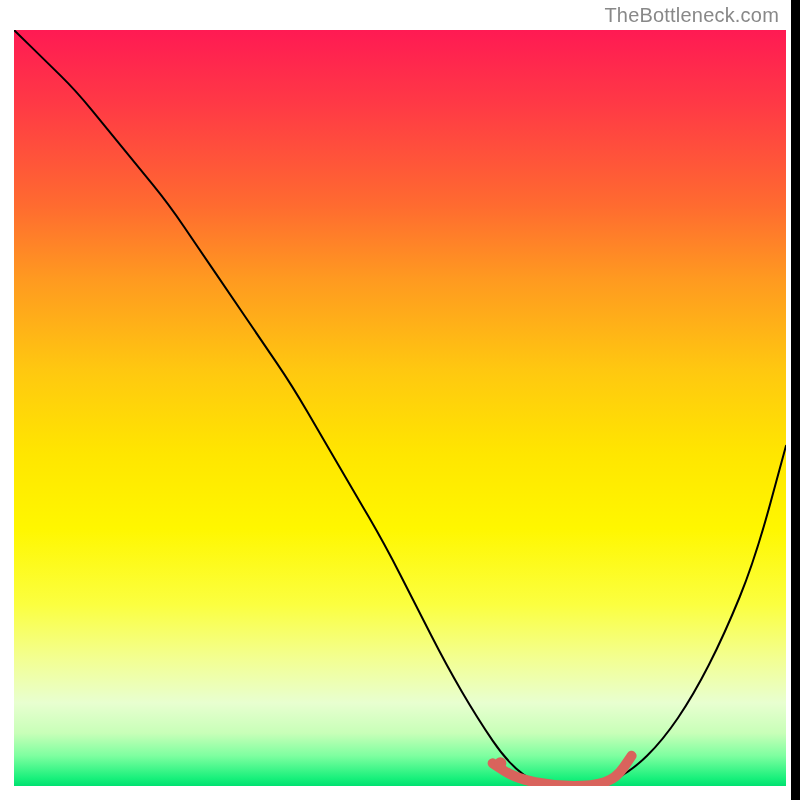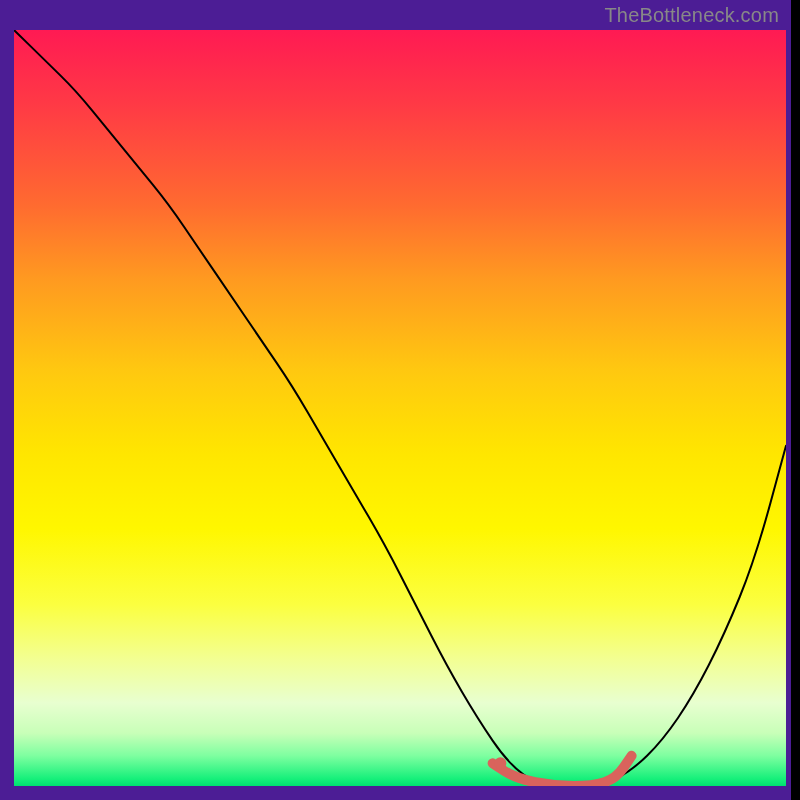--- a/index.html
+++ b/index.html
@@ -8,21 +8,21 @@
     height: 800px;
     background: #000;
     font-family: Arial, Helvetica, sans-serif;
     position: relative;
     overflow: hidden;
   }
   .frame {
     position: absolute;
     width: 791px;
     height: 800px;
-    background: #4c1d95;
+    background: #ffffff;
   }
   .plot-wrap {
     position: absolute;
     left: 14px;
     top: 30px;
     width: 772px;
     height: 756px;
     background: #000;
   }
   .gradient-bg {

